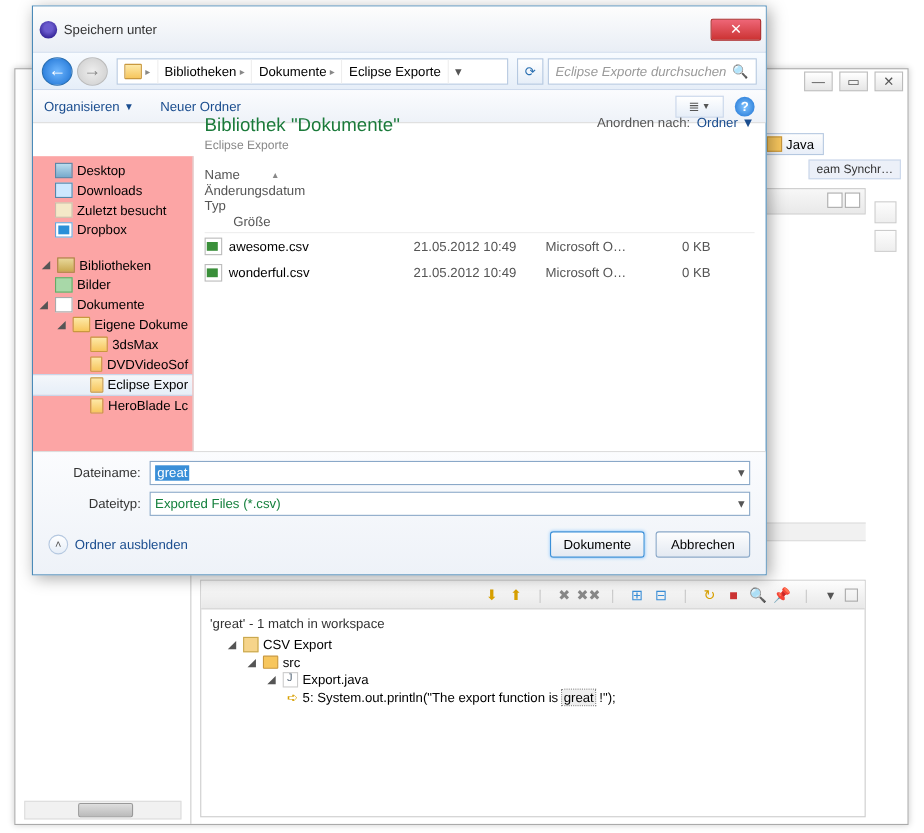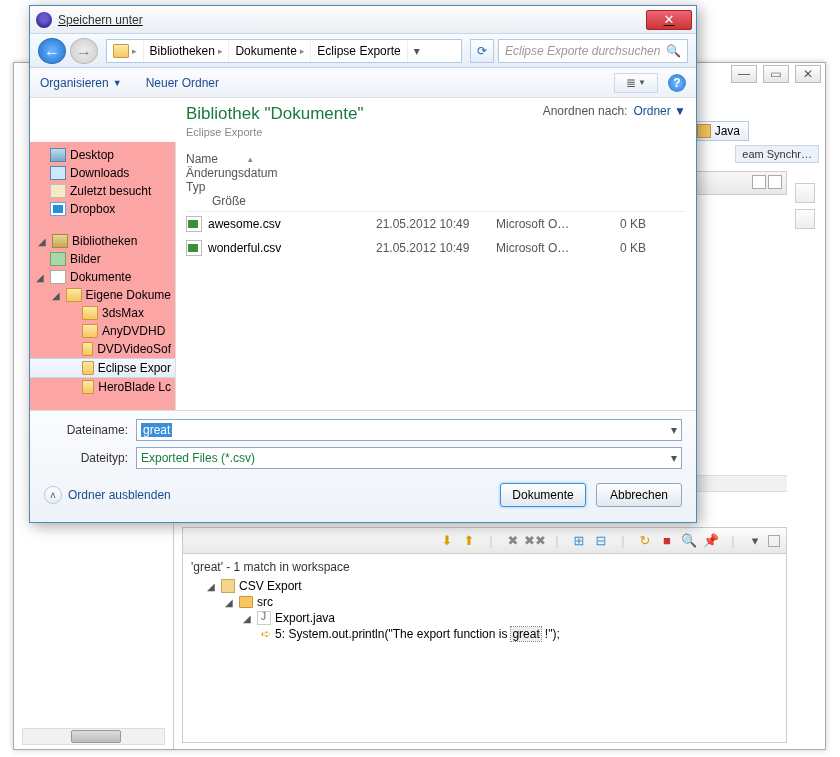--- a/index.html
+++ b/index.html
@@ -32,21 +32,21 @@
 .tri-open { width:10px; font-size:10px; color:#555; }
 .proj-ico { width:14px; height:14px; background:#f6d48a; border:1px solid #c9a84f; }
 .fold-ico { width:14px; height:12px; background:#f7c65d; border:1px solid #c9983e; border-radius:1px; }
 .java-ico { width:14px; height:14px; background:#fff; border:1px solid #ccc; position:relative; }
 .java-ico:after { content:"J"; position:absolute; top:-1px; left:3px; font-size:10px; color:#567; }
 .arrow-ico { color:#d8a000; font-size:12px; }
 .hl { background:#eee; outline:1px dotted #888; padding:0 1px; }
 
 
 .dlg { position:absolute; left:29px; top:5px; width:668px; height:518px; background:#fff; border:1px solid #4b8ab8; box-shadow:3px 3px 14px rgba(0,0,0,.35); }
-.dlg-title { height:28px; background:linear-gradient(#fdfdfd,#e9eef5); border-bottom:1px solid #c9d6ea; display:flex; align-items:center; padding:0 0 0 6px;text-decoration:underline; }
+.dlg-title { height:42px; background:linear-gradient(#fdfdfd,#e9eef5); border-bottom:1px solid #c9d6ea; display:flex; align-items:center; padding:0 0 0 6px; }
 .dlg-title .eclipse-ico { width:16px; height:16px; background:radial-gradient(circle at 50% 40%,#6a5acd 30%,#3a2a9c 70%); border-radius:50%; margin-right:6px; }
 .dlg-title .ttl { flex:1; color:#333; }
 .dlg-title .close { width:46px; height:20px; background:linear-gradient(#e67,#c33); border:1px solid #a22; color:#fff; display:flex; align-items:center; justify-content:center; margin-right:4px; border-radius:2px; font-size:13px; }
 
 .dlg-nav { height:34px; background:linear-gradient(#f7fbff,#e6eef8); border-bottom:1px solid #c9d6ea; display:flex; align-items:center; padding:0 8px; gap:4px; }
 .navbtn { width:28px; height:26px; border-radius:50%; display:flex; align-items:center; justify-content:center; font-size:16px; }
 .navbtn.back { background:radial-gradient(circle,#6fb7ff,#1a6fd1); color:#fff; border:1px solid #2a6fb1; }
 .navbtn.fwd { background:radial-gradient(circle,#eee,#ccc); color:#888; border:1px solid #bbb; }
 .addrbar { flex:1; height:24px; border:1px solid #b5c8e0; background:#fff; display:flex; align-items:center; margin:0 4px; }
 .addrbar .seg { padding:0 6px; border-right:1px solid #eee; height:100%; display:flex; align-items:center; gap:3px; }
@@ -275,24 +275,20 @@
           <span class="tri-open" style="margin-left:-14px;">◢</span>
           <span class="ico ico-folder"></span>
           <span>Eigene Dokume</span>
         </div>
       <div class="trow l2">
           <span class="ico ico-folder"></span>
           <span>3dsMax</span>
         </div>
       <div class="trow l2">
           <span class="ico ico-folder"></span>
-          <span>AnyDVDHD</span>
-        </div>
-      <div class="trow l2">
-          <span class="ico ico-folder"></span>
           <span>DVDVideoSof</span>
         </div>
       <div class="trow l2 sel">
           <span class="ico ico-folder"></span>
           <span>Eclipse Expor</span>
         </div>
       <div class="trow l2">
           <span class="ico ico-folder"></span>
           <span>HeroBlade Lc</span>
         </div>

